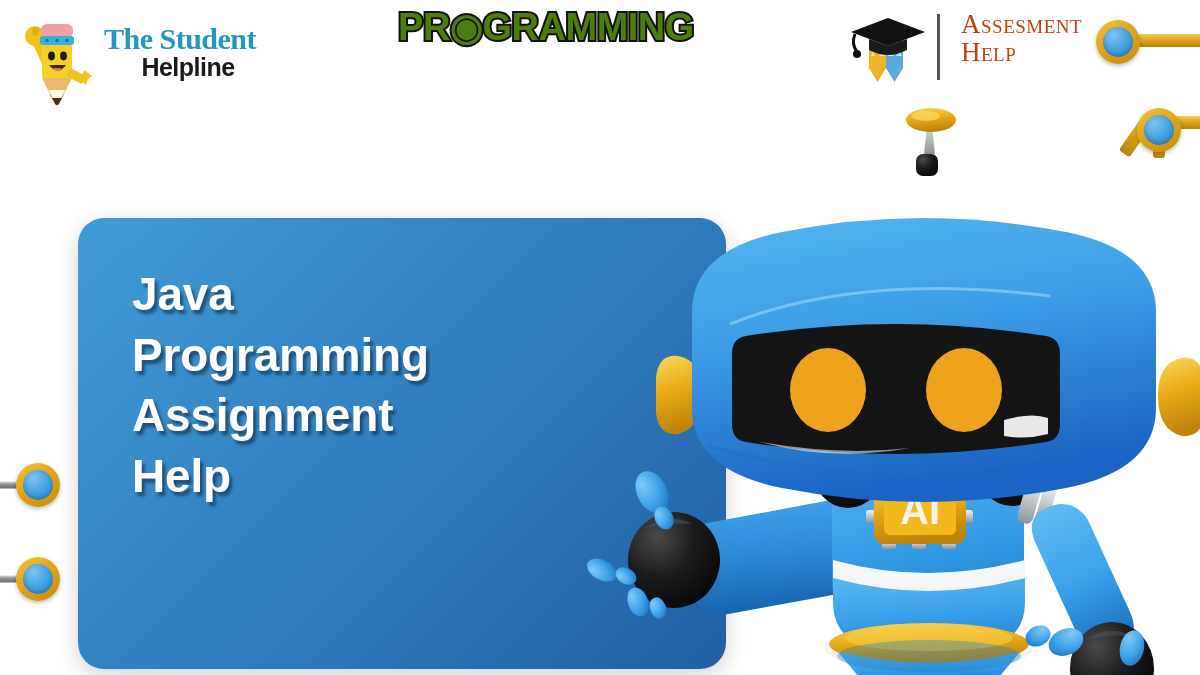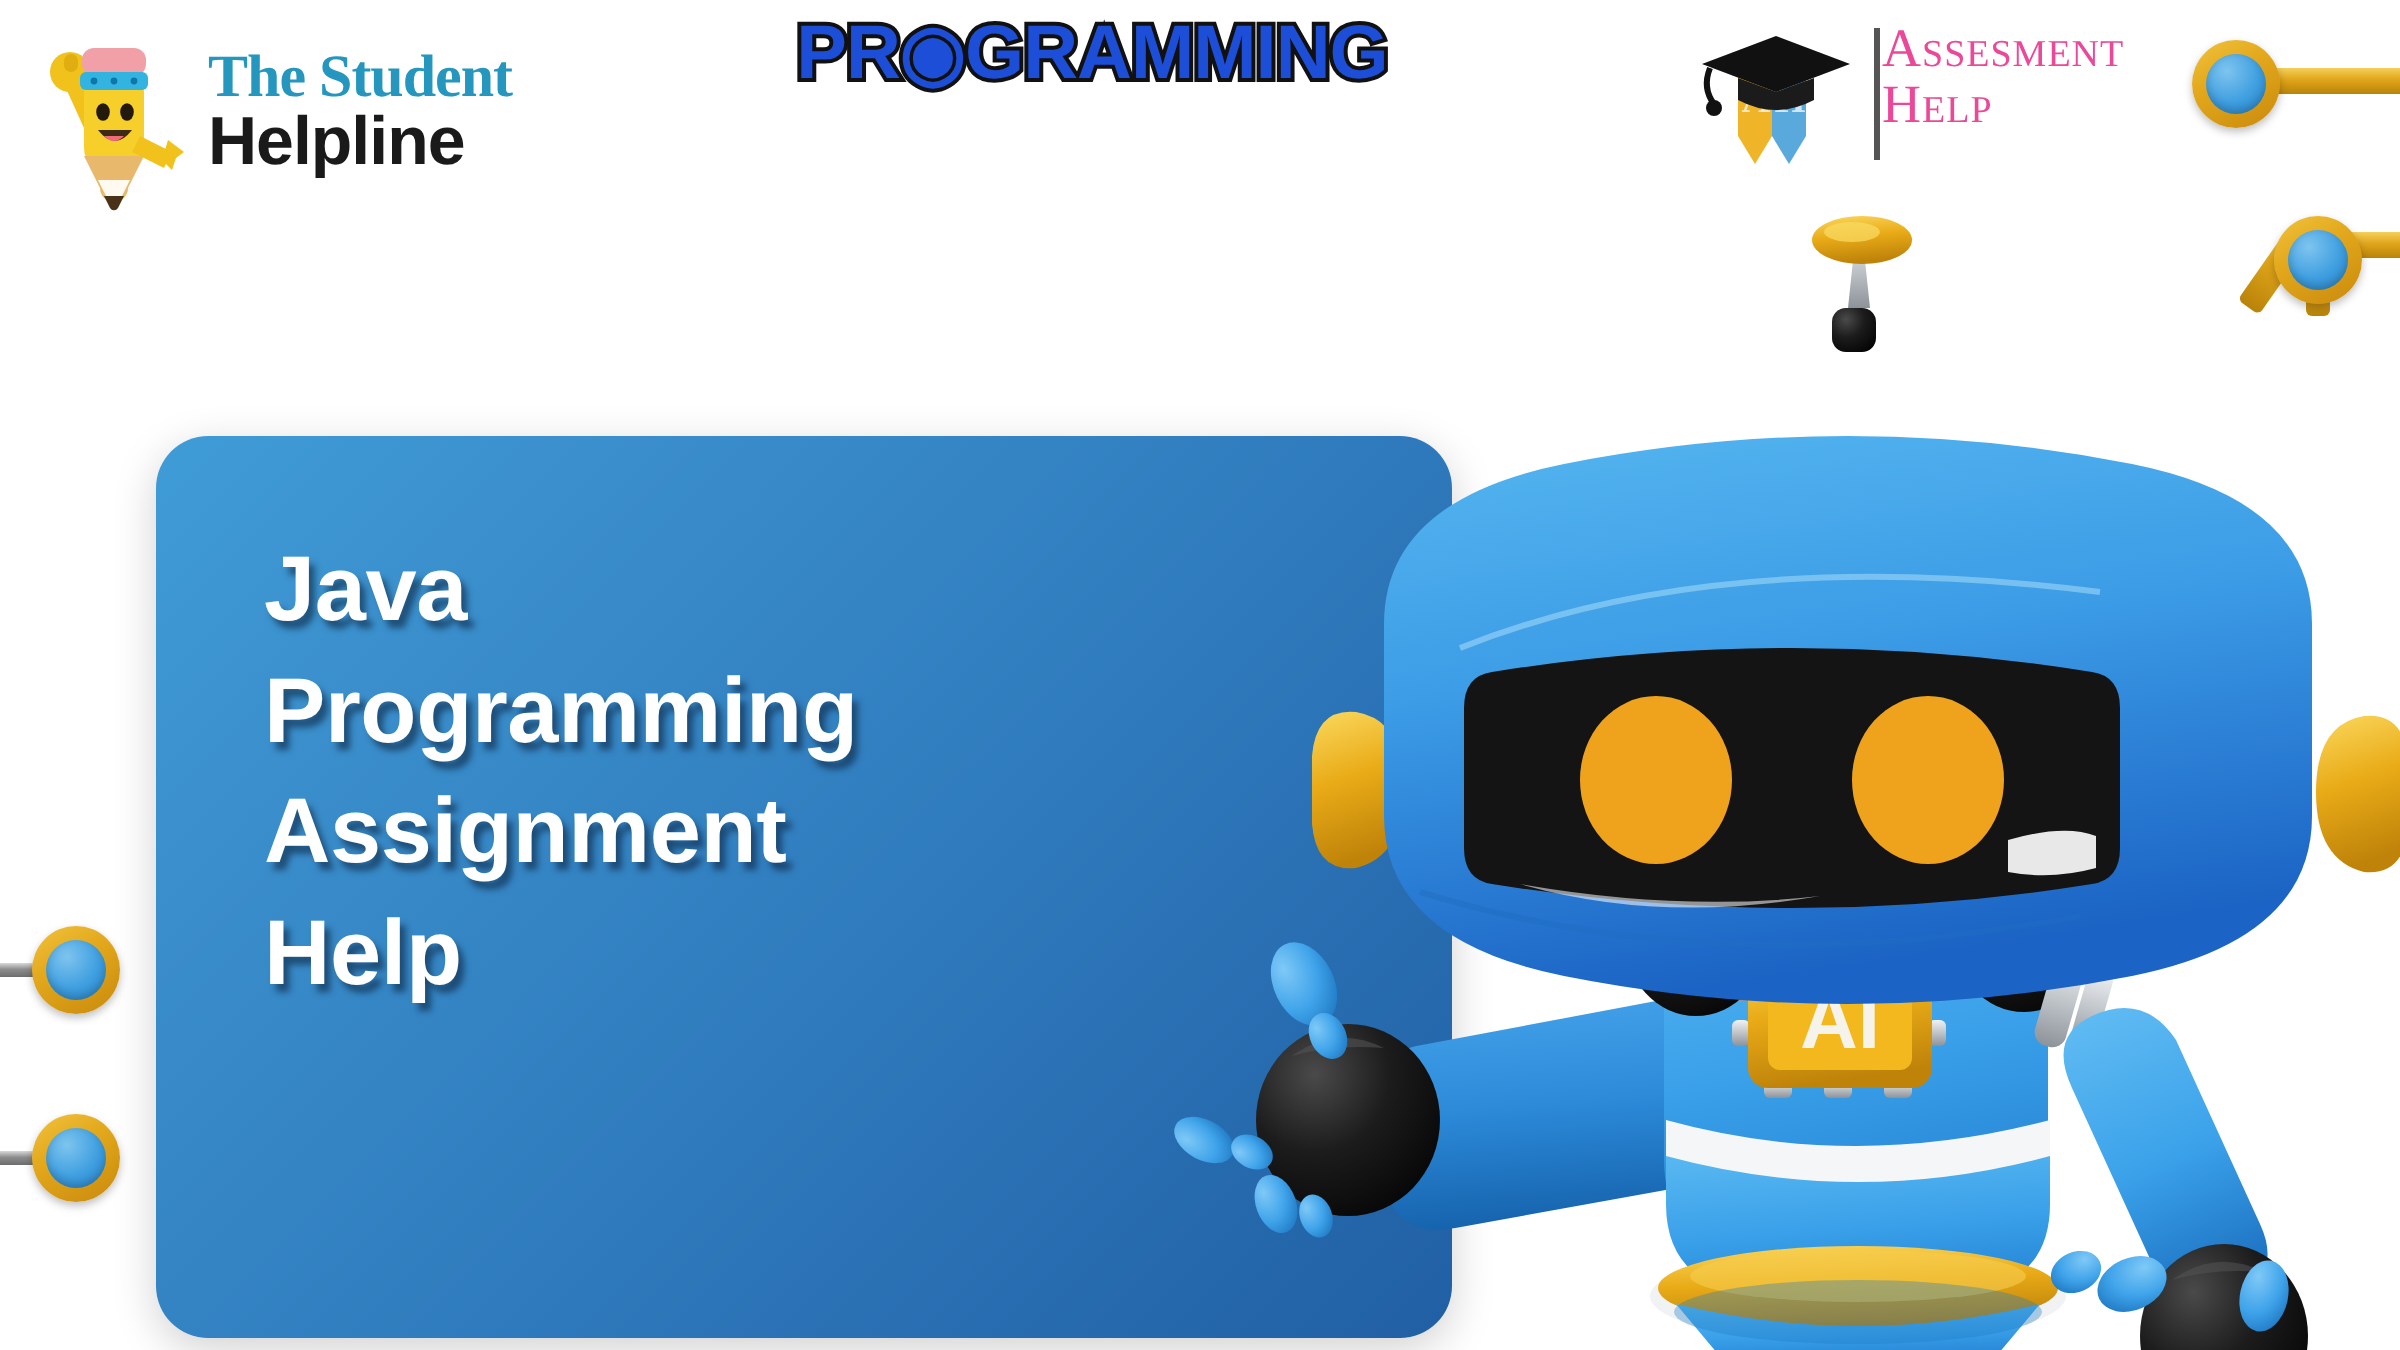--- a/index.html
+++ b/index.html
@@ -10,44 +10,44 @@
     font-family:"Liberation Sans", sans-serif;
     position:relative;
   }
   .stage { position:absolute; inset:0; width:1200px; height:675px; overflow:hidden; background:#fff; }
 
   
   .logo-student { position:absolute; left:8px; top:8px; width:260px; height:96px; }
   .pencil-mascot { position:absolute; left:8px; top:6px; width:84px; height:92px; }
   .student-text { position:absolute; left:96px; top:16px; width:170px; }
   .st-line1 { font-size:30px; font-weight:bold; color:#2596be; letter-spacing:-0.5px; line-height:1.0; font-family:Liberation Serif, serif; }
-  .st-line2 { font-size:34px; font-weight:bold; color:#1a1a1a; letter-spacing:-0.5px; line-height:1.05; text-align:left; padding-right:2px;}
+  .st-line2 { font-size:25px; font-weight:bold; color:#1a1a1a; letter-spacing:-0.5px; line-height:1.05; text-align:center; padding-right:2px;}
 
   .logo-prog { position:absolute; left:386px; top:8px; width:320px; height:80px; text-align:center; }
   .prog-main {
     font-size:38px; font-weight:bold; letter-spacing:-0.5px; line-height:1;
-    color:#1d4ed8;
+    color:#4d7c0f;
     -webkit-text-stroke:4px #111;
     paint-order:stroke fill;
     font-family:"Liberation Sans",sans-serif;
     display:block;
   }
   .prog-sub {
     font-size:25px; font-weight:bold; letter-spacing:-0.3px; line-height:1;
     color:#ffffff;
     -webkit-text-stroke:4px #111;
     paint-order:stroke fill;
     display:block; margin-top:-5px;
     font-family:"Liberation Sans",sans-serif;
   }
 
   .logo-assess { position:absolute; left:845px; top:4px; width:265px; height:90px; }
   .cap-wrap { position:absolute; left:0; top:6px; width:86px; height:78px; }
   .assess-divider { position:absolute; left:92px; top:10px; width:3px; height:66px; background:#555; }
-  .assess-text { position:absolute; left:96px; top:6px; font-family:"Liberation Serif", serif; color:#ec4899; }
+  .assess-text { position:absolute; left:116px; top:6px; font-family:"Liberation Serif", serif; color:#c2410c; }
   .as-l1 { font-size:27px; letter-spacing:0.5px; line-height:1.05; font-variant:small-caps; font-weight:500;}
   .as-l2 { font-size:27px; letter-spacing:0.5px; line-height:1.05; font-variant:small-caps; font-weight:500;}
 
   
   .hero-card {
     position:absolute; left:78px; top:218px; width:648px; height:451px;
     border-radius:26px;
     background:linear-gradient(135deg,#3f9cd6 0%, #3a8ecb 22%, #2f7bbd 55%, #215fa4 100%);
     box-shadow:0 6px 22px rgba(0,0,0,0.18);
   }

